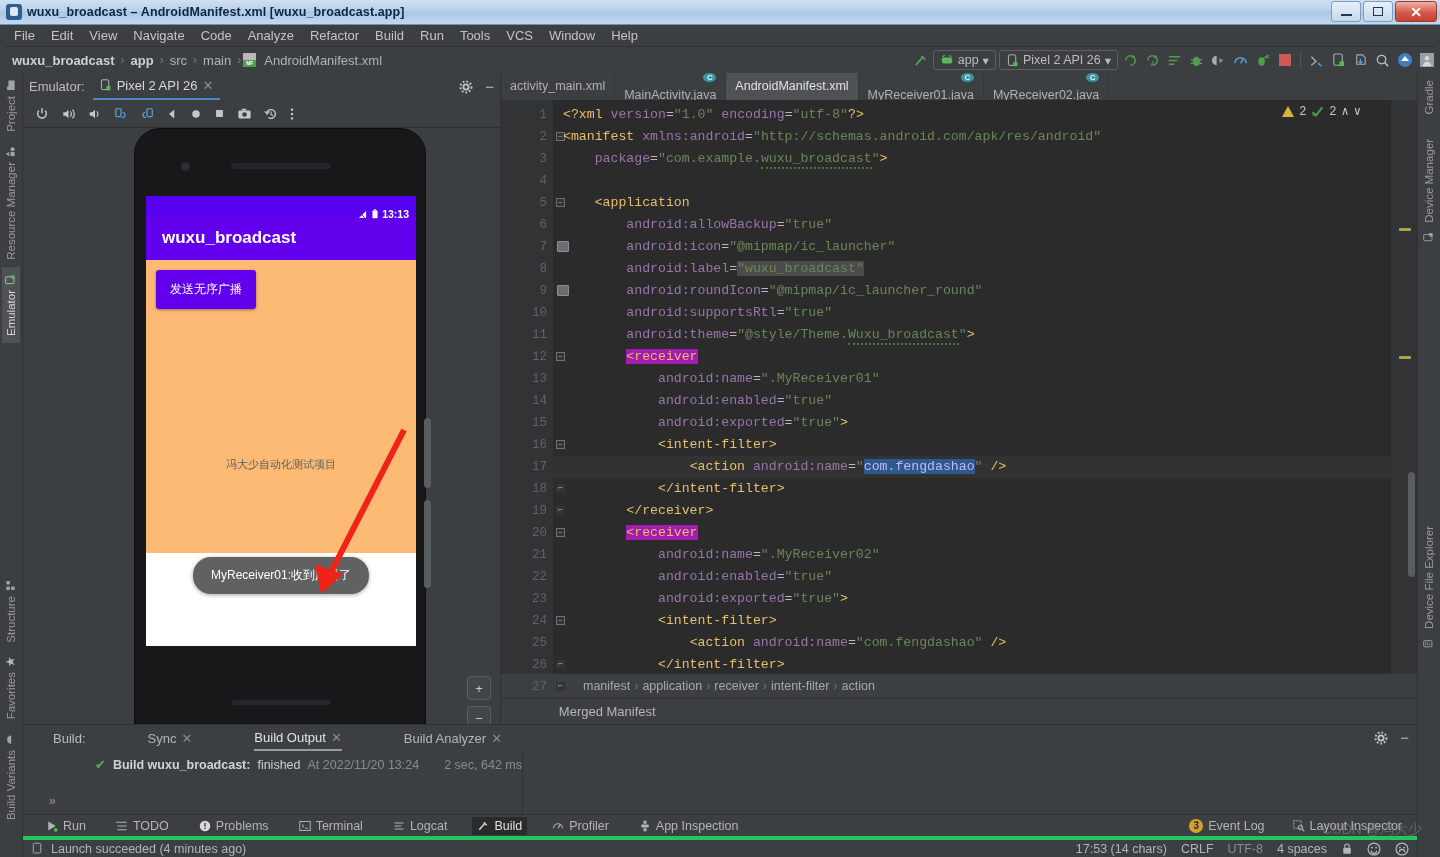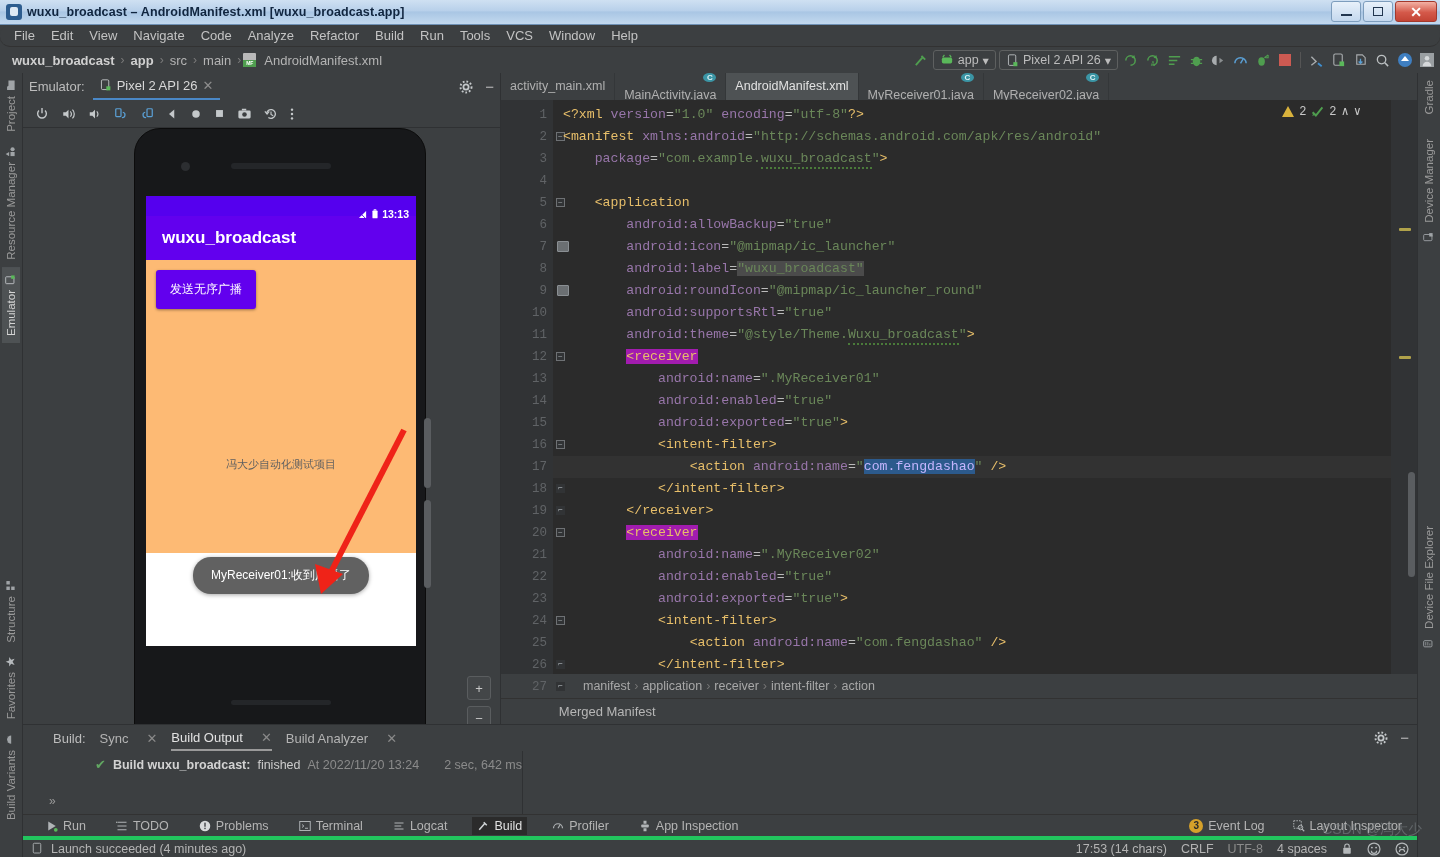--- a/index.html
+++ b/index.html
@@ -165,21 +165,21 @@
   .subtabs{ height:26px; flex:none; background:#3c3f41; display:flex; align-items:center;
      padding-left:14px; gap:20px; border-top:1px solid #323232; font-size:13px; color:#b6b6b6;}
   .subtab.sel{ color:#e0e0e0; border-bottom:2px solid #9a9a9a; height:26px; display:flex;
      align-items:center; box-sizing:border-box;margin-top:36px;}
 
   
   .buildpanel{ height:90px; flex:none; background:#3c3f41; border-top:1px solid #2f3133;
      display:flex; flex-direction:column;}
   .bp-head{ height:26px; display:flex; align-items:center; gap:14px; padding-left:30px; position:relative;}
   .bp-title{ color:#bdbdbd; font-size:13px;}
-  .bp-tab{ font-size:13px; color:#b4b4b4; display:flex; align-items:center; gap:18px; height:26px;}
+  .bp-tab{ font-size:13px; color:#b4b4b4; display:flex; align-items:center; gap:5px; height:26px;margin-left:48px;}
   .bp-tab.sel{ color:#e2e2e2; border-bottom:2px solid #9a9a9a; box-sizing:border-box;}
   .bp-head-right{ position:absolute; right:8px; display:flex; gap:12px; align-items:center;}
   .bp-body{ flex:1; display:flex; background:#3c3f41; min-height:0;}
   .bp-left{ width:500px; flex:none; display:flex; align-items:flex-start; padding-top:6px; position:relative;
      border-right:1px solid #2f3133;}
   .bp-tree{ display:flex; align-items:center; gap:7px; padding-left:72px; font-size:12.5px;}
   .chk{ color:#62a862; font-size:13px;}
   .bp-right{ flex:1; background:#313335; padding:10px 0 0 14px; font-family:"Liberation Mono", monospace;
      font-size:13px; color:#bdbdbd; position:relative;}
   .link{ color:#589df6; text-decoration:underline;}

